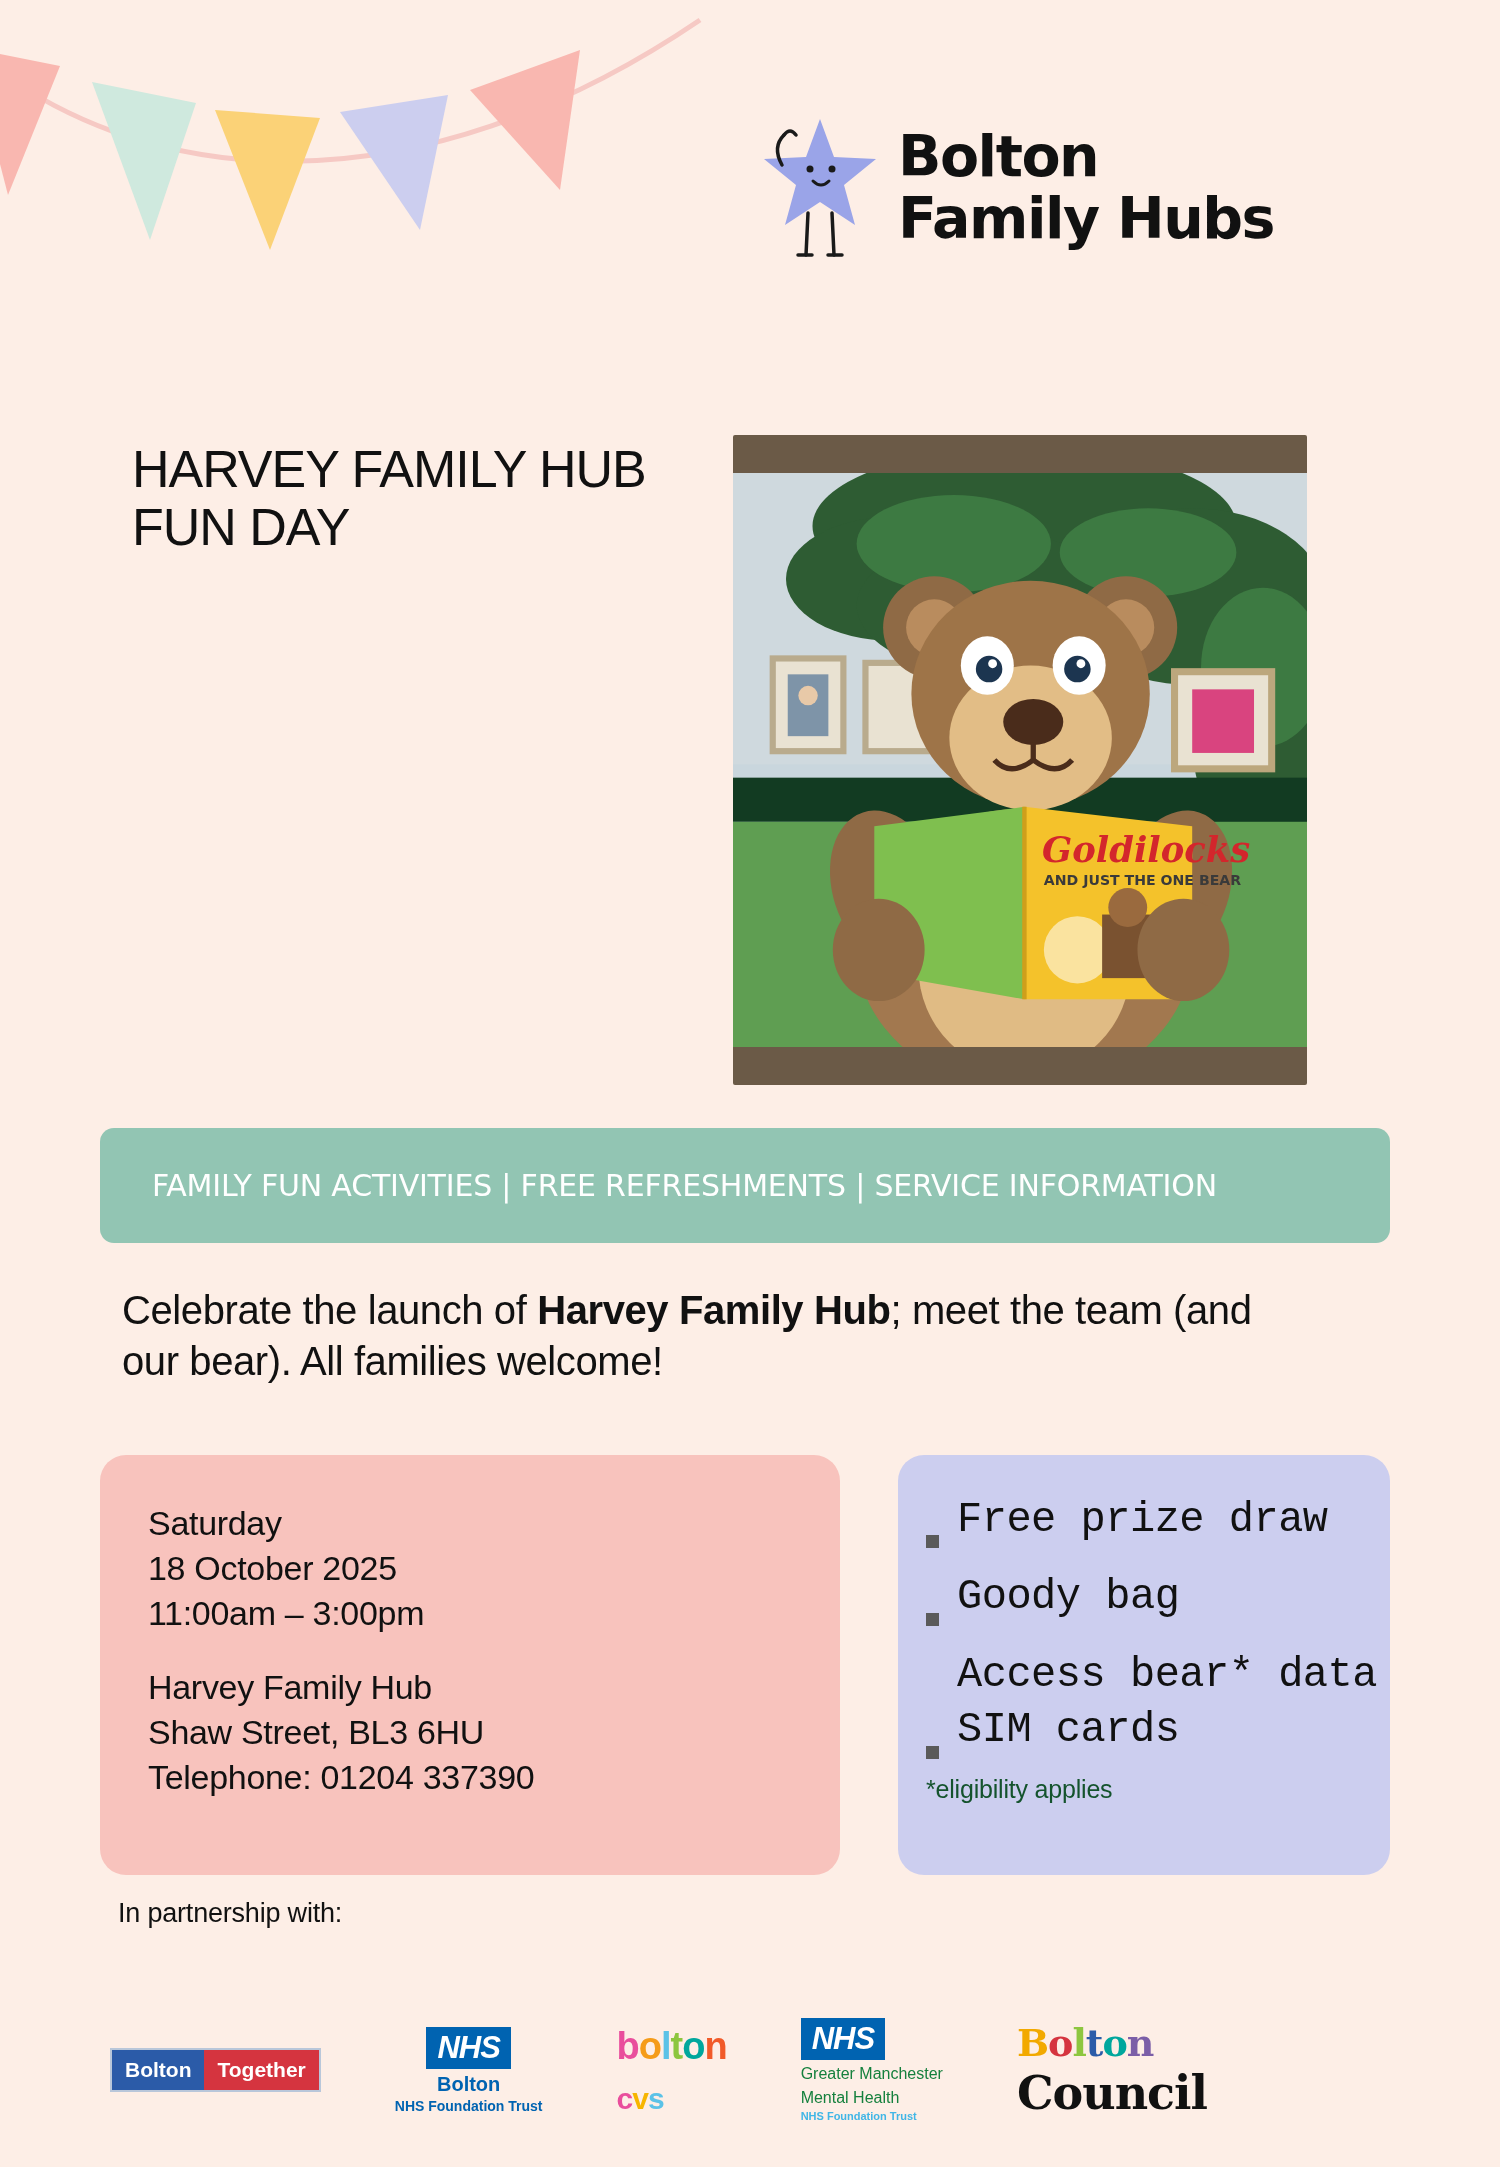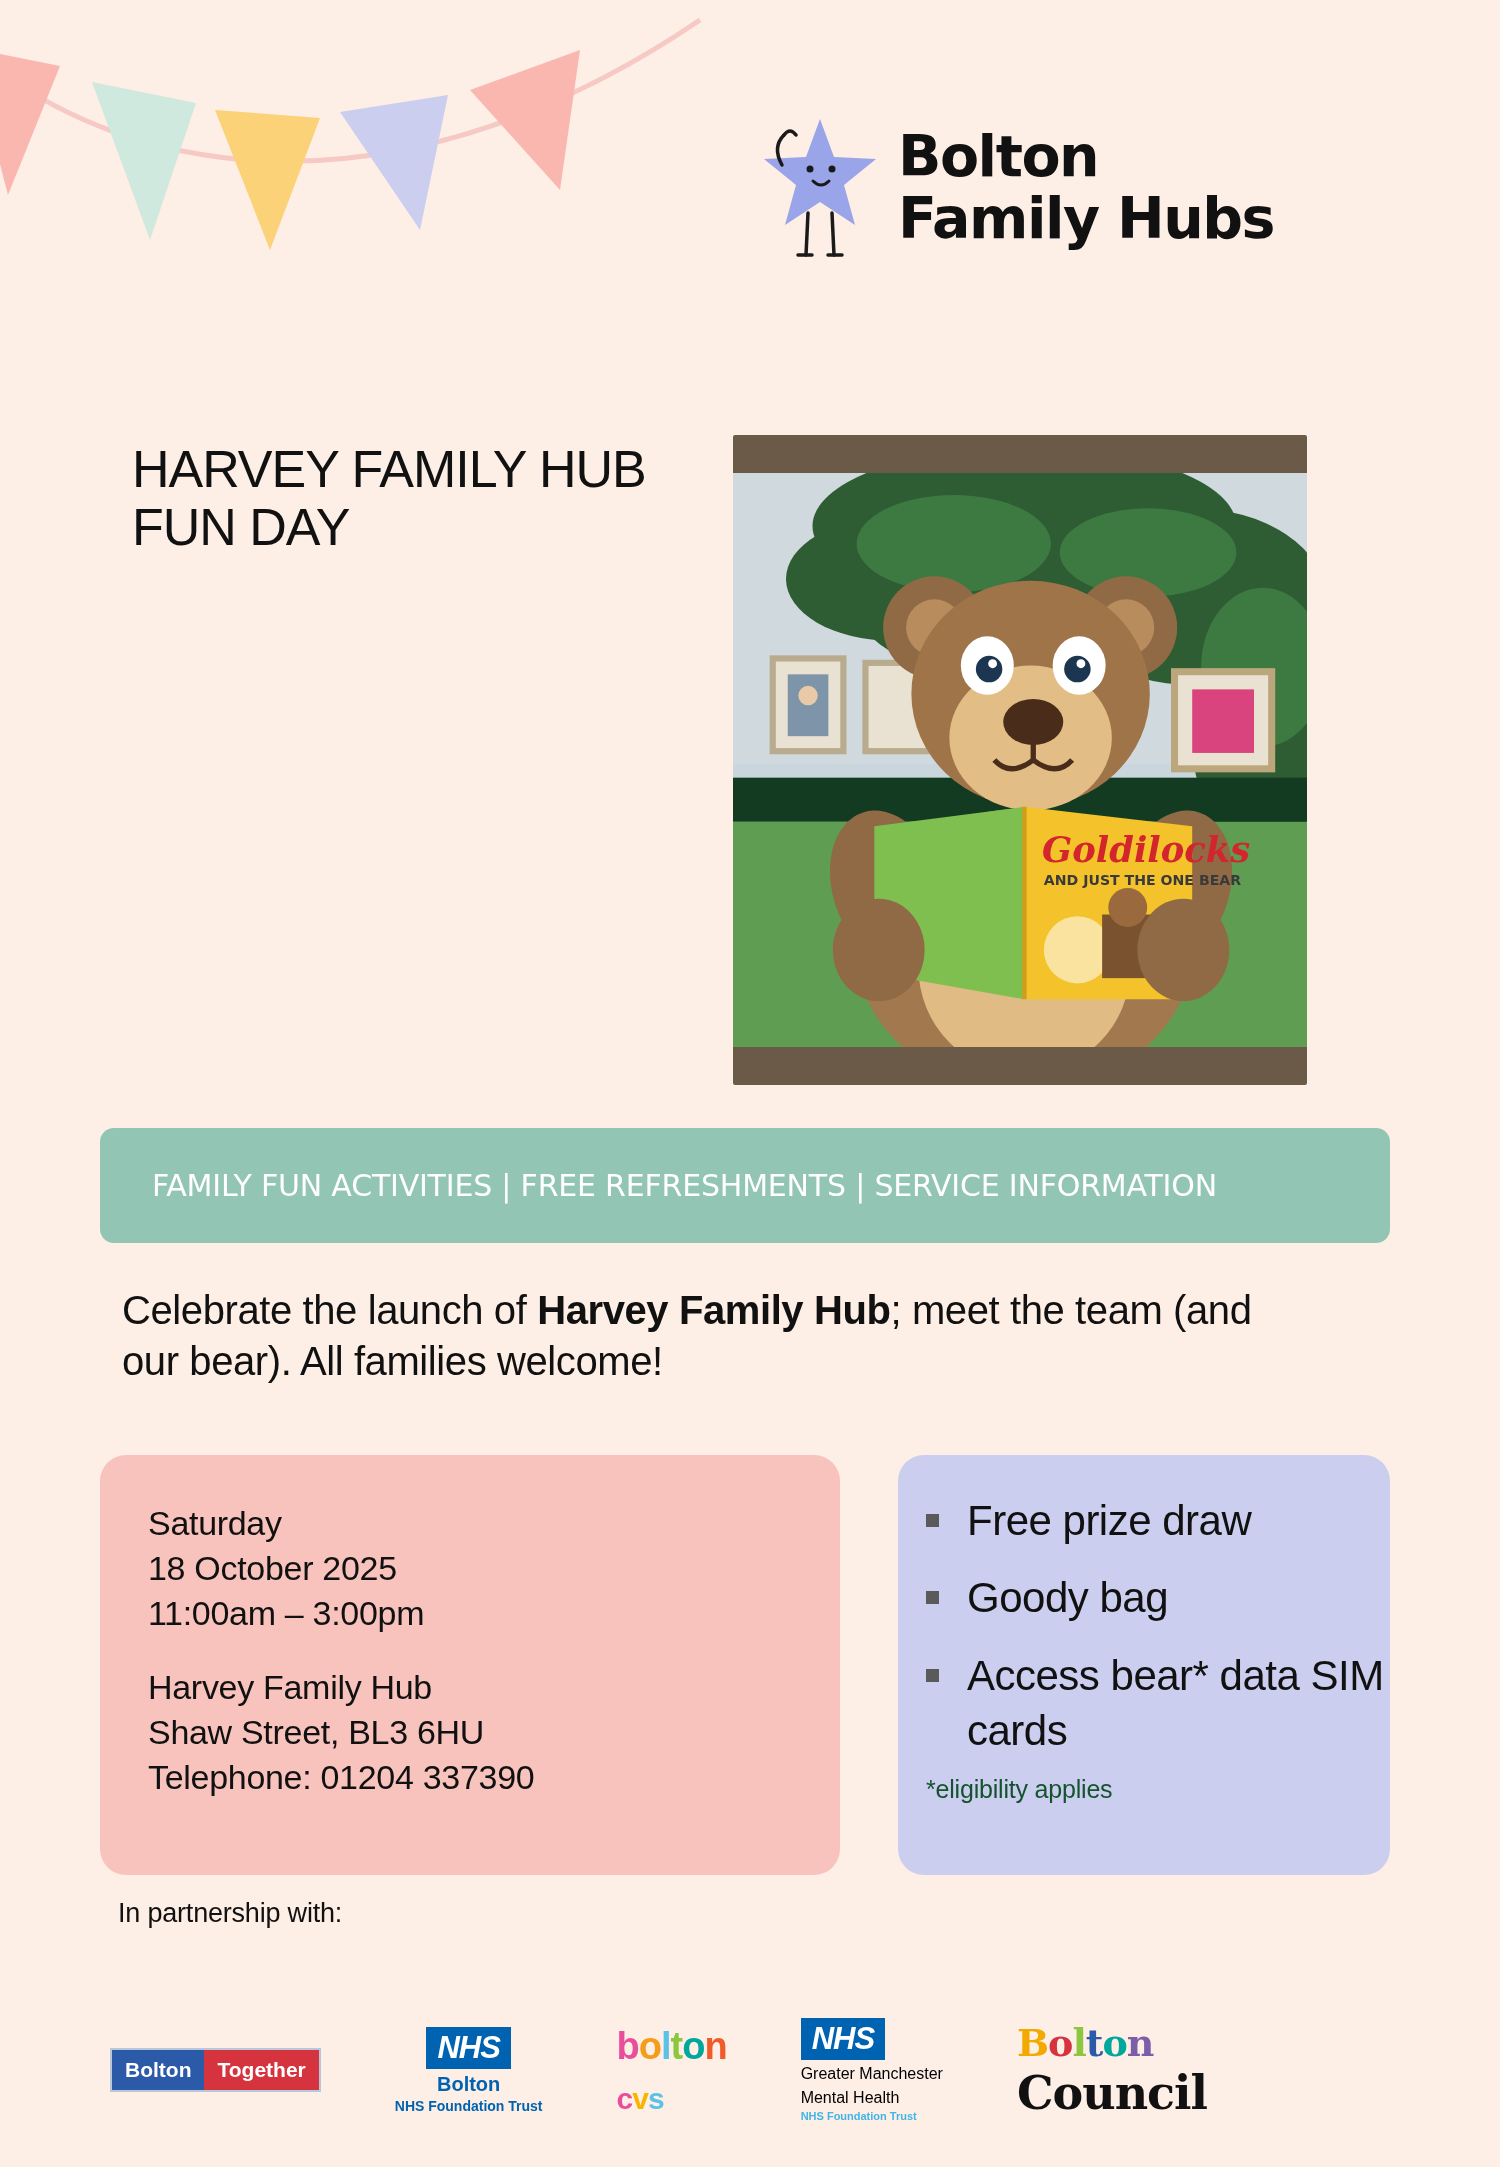--- a/index.html
+++ b/index.html
@@ -134,23 +134,24 @@
     top: 1455px;
     left: 898px;
     width: 492px;
     height: 420px;
     background: #ccceef;
     border-radius: 26px;
     padding: 38px 0 0 28px;
   }
   .perk {
     display: flex;
-    align-items: flex-start;
-    gap: 28px;
+    align-items: flex-end;
+    gap: 18px;
     margin-bottom: 22px;
+    font-family: Liberation Mono, monospace;
   }
   .perk-bullet {
     width: 13px; height: 13px;
     background: #5a5a5a;
     margin-top: 21px;
     flex: 0 0 auto;
   }
   .perk-label {
     font-size: 42px;
     line-height: 1.32;
@@ -200,21 +201,21 @@
     font-size: 31px; letter-spacing: -1px; padding: 3px 11px; display: inline-block;
     font-family: "Liberation Sans", sans-serif;
   }
   .nhs-sub1 { color: #0063b1; font-weight: bold; font-size: 20px; margin-top: 4px; }
   .nhs-sub2 { color: #0063b1; font-weight: bold; font-size: 14px; margin-top: 2px; }
 
   .p-boltoncvs { line-height: 1; font-weight: bold; font-size: 38px; letter-spacing: -1px; }
   .p-boltoncvs .l2 { font-size: 30px; margin-top: 19px; }
 
   .p-nhs-gm { text-align: left; }
-  .gm-sub { color: #000000; font-size: 16px; line-height: 1.2; margin-top: 4px; }
+  .gm-sub { color: #15803d; font-size: 16px; line-height: 1.2; margin-top: 4px; }
   .gm-sub2 { color: #41b6e6; font-size: 11px; font-weight: bold; margin-top: 3px; }
 
   .p-council { line-height: 1; }
   .p-council .c1 { font-family: "DejaVu Serif", serif; font-weight: bold; font-size: 38px; letter-spacing: -1px; }
   .p-council .c2 { font-family: "DejaVu Serif", serif; font-weight: bold; font-size: 46px; color: #111; letter-spacing: -1px; margin-top: 8px; }
 </style>
 </head>
 <body>
 
 <div class="poster">

